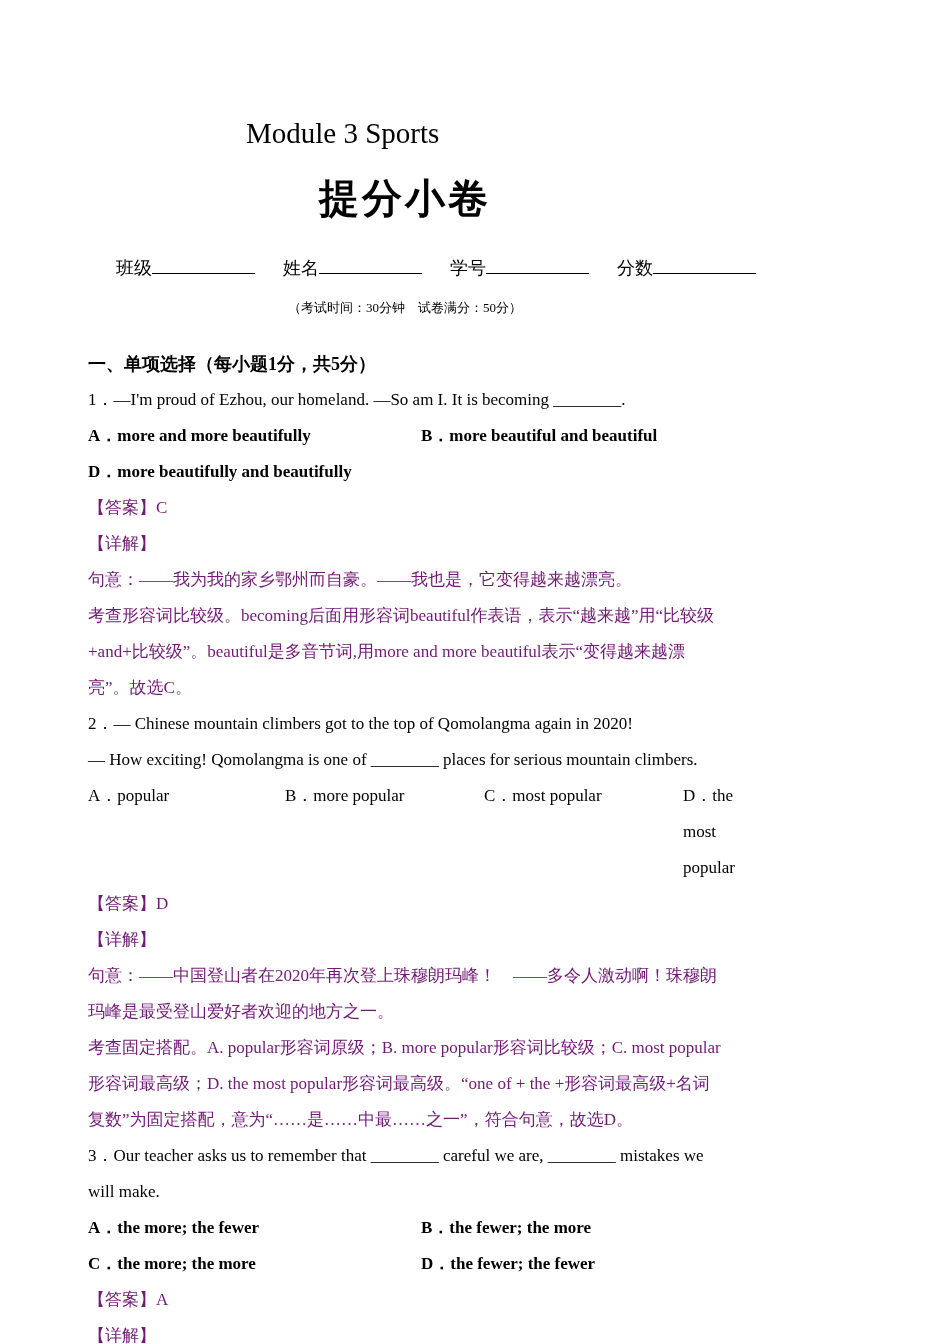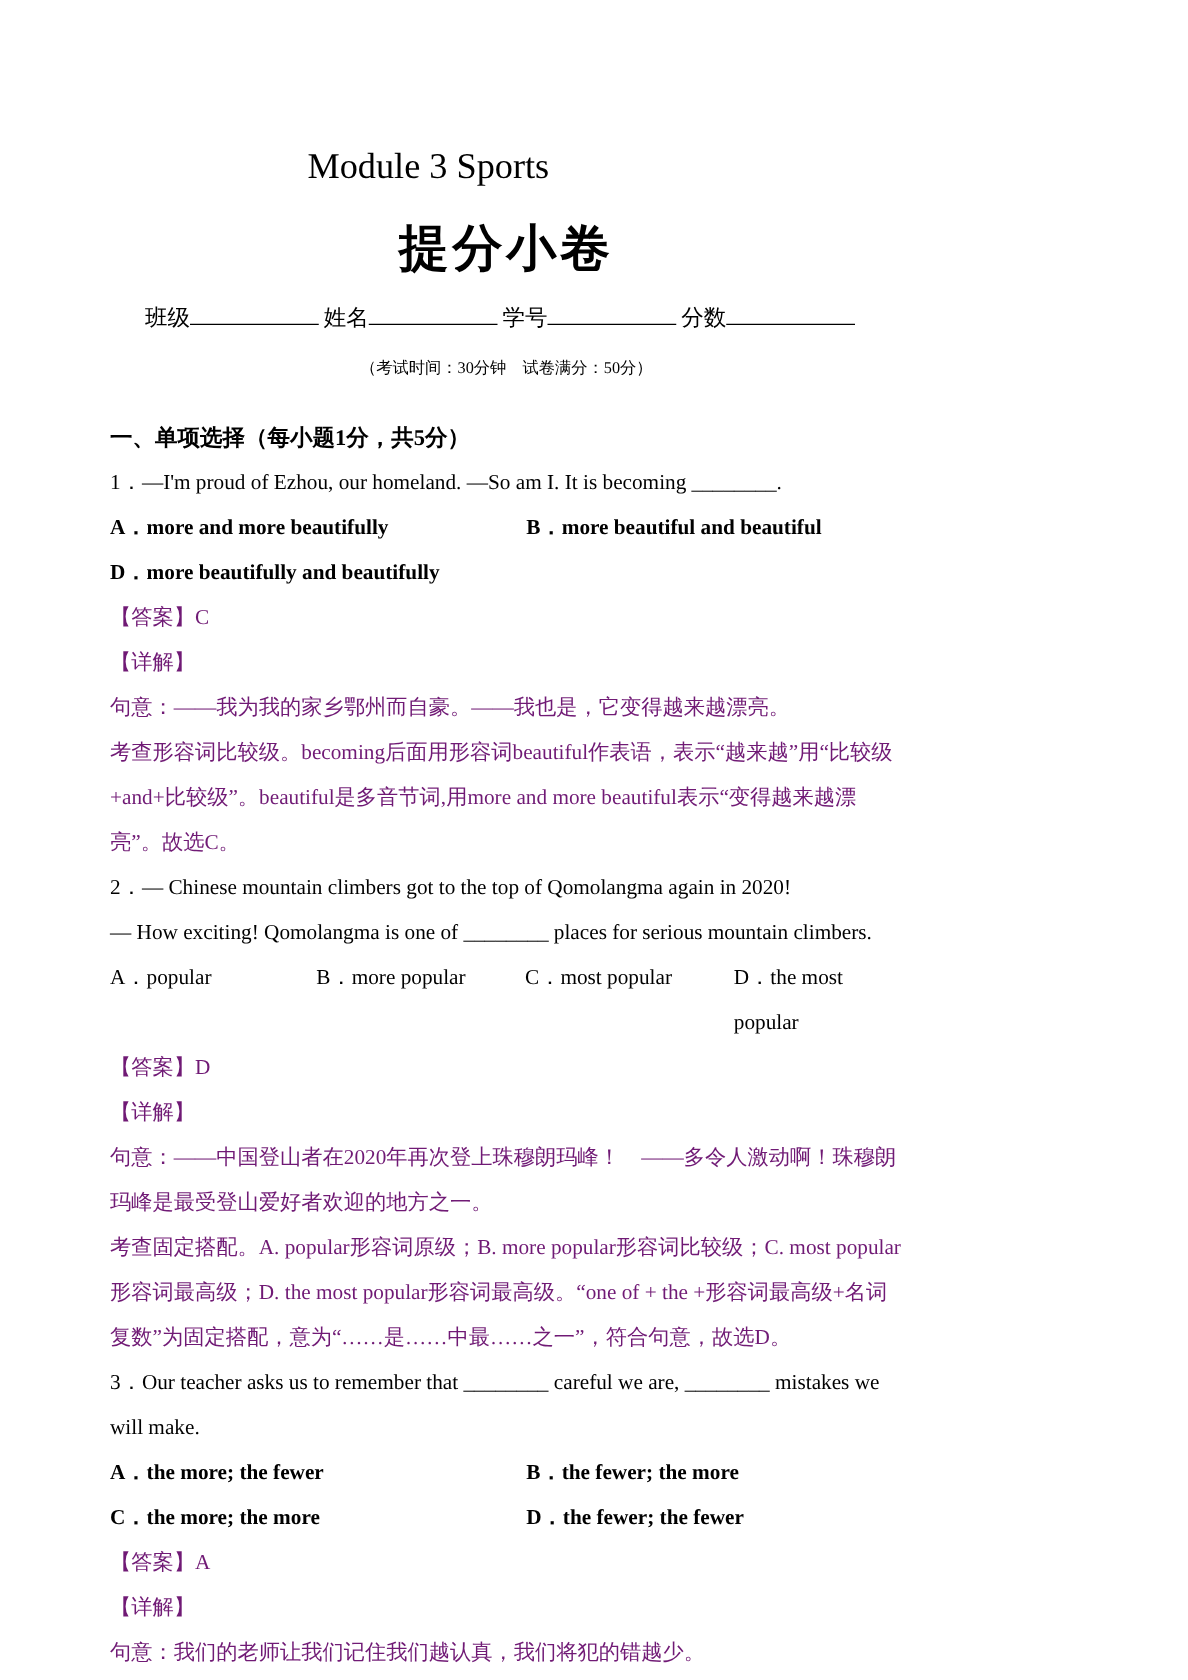--- a/index.html
+++ b/index.html
@@ -27,24 +27,24 @@
     font-size: 40px;
     font-weight: bold;
     text-align: center;
     letter-spacing: 3px;
     margin-top: 24px;
     line-height: 1.2;
   }
   .info-row {
     display: flex;
     align-items: flex-end;
-    margin-top: 18px;
+    margin-top: 32px;
     padding-left: 28px;
     font-size: 18px;
-    gap: 4px;
+    gap: 28px;
   }
   .info-field { white-space: nowrap; }
   .blank {
     display: inline-block;
     width: 103px;
     border-bottom: 1px solid #000;
     height: 18px;
     vertical-align: baseline;
   }
   .exam-meta {
@@ -69,20 +69,21 @@
     grid-template-columns: 333px 1fr;
     font-size: 17px;
     line-height: 36px;
     font-weight: bold;
   }
   .options-4col {
     display: grid;
     grid-template-columns: 165px 167px 167px 1fr;
     font-size: 17px;
     line-height: 36px;
+    gap: 32px;
   }
   .red { color: #701a75; }
 </style>
 </head>
 <body>
 
 <div class="page">
 
   <div class="module-title">Module 3 Sports</div>
 

